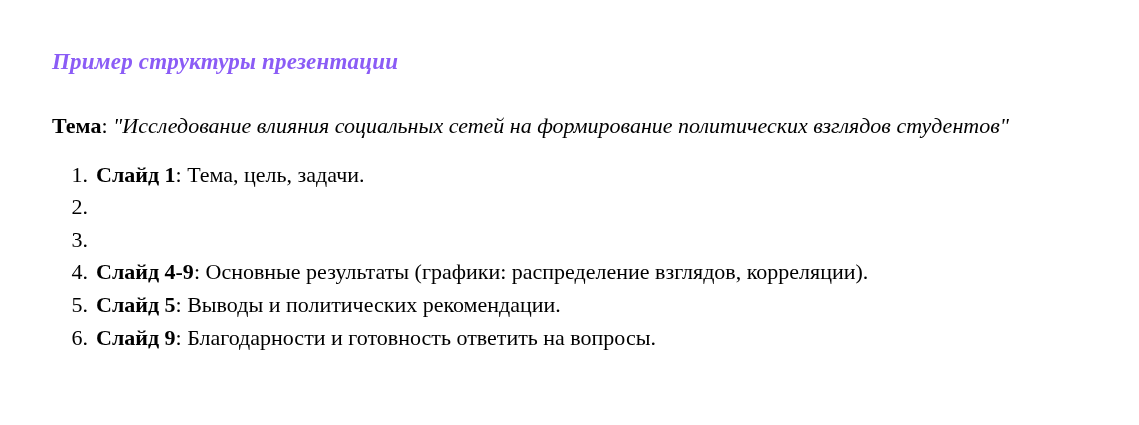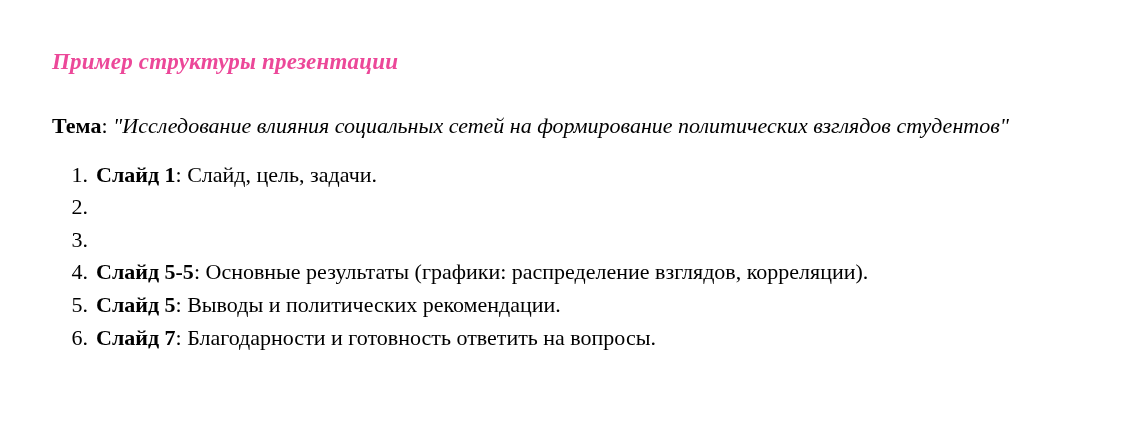--- a/index.html
+++ b/index.html
@@ -76,44 +76,44 @@
   }
   .slide-text {
     font-weight: normal;
   }
 </style>
 </head>
 <body>
 
 <div class="page">
 
-  <h1 class="doc-heading" style="color: #ec4899;">Пример структуры презентации</h1>
+  <h1 class="doc-heading" style="color: #8b5cf6;">Пример структуры презентации</h1>
 
   <p class="topic-line">
     <span class="topic-label">Тема</span><span class="topic-colon">: </span><span class="topic-value">"Исследование влияния социальных сетей на формирование политических взглядов студентов"</span>
   </p>
 
   <ol class="slides-list">
     <li class="slide-item">
       <span class="slide-num">1.</span>
-      <span class="slide-body"><span class="slide-label">Слайд 1</span><span class="slide-text">: Слайд, цель, задачи.</span></span>
+      <span class="slide-body"><span class="slide-label">Слайд 1</span><span class="slide-text">: Тема, цель, задачи.</span></span>
     </li>
     <li class="slide-item">
       <span class="slide-num">2.</span>
     </li>
     <li class="slide-item">
       <span class="slide-num">3.</span>
     </li>
     <li class="slide-item">
       <span class="slide-num">4.</span>
-      <span class="slide-body"><span class="slide-label">Слайд 5-5</span><span class="slide-text">: Основные результаты (графики: распределение взглядов, корреляции).</span></span>
+      <span class="slide-body"><span class="slide-label">Слайд 4-9</span><span class="slide-text">: Основные результаты (графики: распределение взглядов, корреляции).</span></span>
     </li>
     <li class="slide-item">
       <span class="slide-num">5.</span>
       <span class="slide-body"><span class="slide-label">Слайд 5</span><span class="slide-text">: Выводы и политических рекомендации.</span></span>
     </li>
     <li class="slide-item">
       <span class="slide-num">6.</span>
-      <span class="slide-body"><span class="slide-label">Слайд 7</span><span class="slide-text">: Благодарности и готовность ответить на вопросы.</span></span>
+      <span class="slide-body"><span class="slide-label">Слайд 9</span><span class="slide-text">: Благодарности и готовность ответить на вопросы.</span></span>
     </li>
   </ol>
 
 </div>
 
 </body></html>

